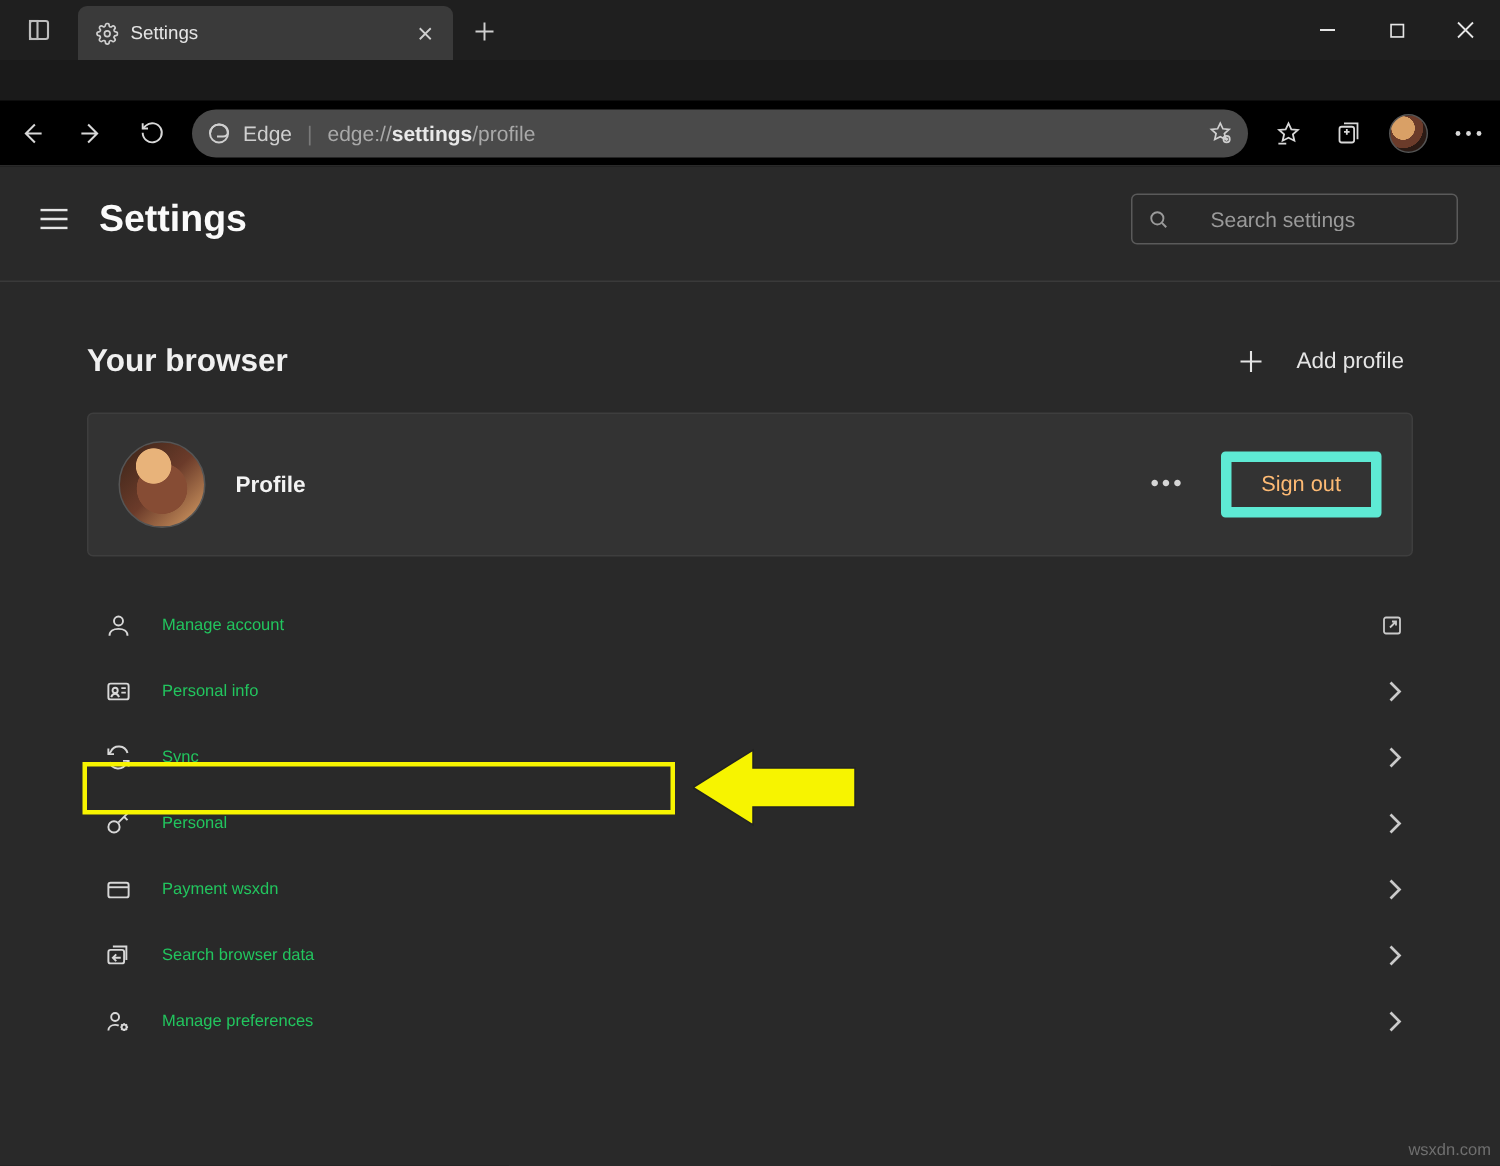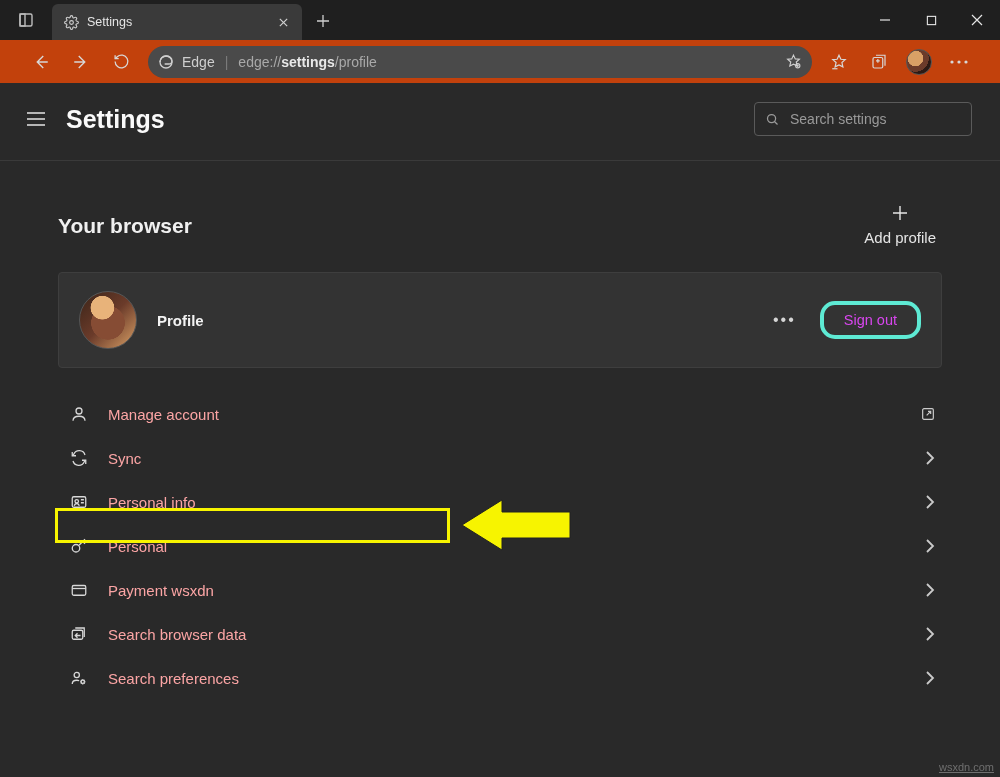--- a/index.html
+++ b/index.html
@@ -48,26 +48,27 @@
     width: 34px; height: 34px; margin-top: 4px; margin-left: 4px;
     display:flex; align-items:center; justify-content:center; color:#cfcfcf;
   }
   .titlebar-spacer { flex: 1; }
   .win-controls { display:flex; height: 40px; }
   .win-btn { width: 46px; display:flex; align-items:center; justify-content:center; color:#e5e5e5; }
 
   
   .toolbar {
     height: 44px;
-    background: #c2410c;
+    background: #000000;
     display: flex;
     align-items: center;
-    padding: 0 22px;
+    padding: 0 2px;
     gap: 2px;
     border-bottom: 1px solid #2a2a2a;
+    margin-top: 27px;
   }
   .tool-btn {
     width: 38px; height: 36px; display:flex; align-items:center; justify-content:center;
     color:#d8d8d8; border-radius:4px;
   }
   .addrbar {
     flex: 1;
     height: 32px;
     background: #4a4a4a;
     border-radius: 16px;
@@ -110,35 +111,34 @@
   .search-box {
     width: 218px; height: 34px;
     border: 1px solid #5a5a5a;
     border-radius: 4px;
     display:flex; align-items:center;
     padding: 0 10px; gap: 10px;
     color:#9a9a9a; font-size:14px;
     background: transparent;
   }
   .search-box input {
-    background: transparent; border:none; outline:none; color:#e5e5e5; font-size:14px; flex:1;
+    background: transparent; border:none; outline:none; color:#e5e5e5; font-size:14px; flex:1;margin-left:17px;
   }
   .search-box input::placeholder { color:#9a9a9a; }
 
   .page {
     padding: 40px 58px 0 58px;
   }
   .page-head {
     display:flex; align-items:center; margin-bottom: 22px;
   }
   .page-head h2 { font-size: 21px; font-weight:600; color:#f0f0f0; flex:1; }
   .add-profile {
-    display:flex; align-items:center; gap:8px; color:#e5e5e5; font-size:15px;
+    display:flex; align-items:center; gap:22px; color:#e5e5e5; font-size:15px;
     padding: 4px 6px;
-    flex-direction: column;
   }
 
   .profile-card {
     background: #333333;
     border: 1px solid #3e3e3e;
     border-radius: 4px;
     padding: 18px 20px;
     display:flex; align-items:center; gap:20px;
     margin-bottom: 24px;
   }
@@ -148,30 +148,30 @@
       radial-gradient(circle at 40% 28%, #e8b37a 0 22%, transparent 23%),
       radial-gradient(circle at 50% 55%, #864c34 0 40%, transparent 41%),
       linear-gradient(135deg,#3a2418 0%, #6b3b2a 50%, #d9a066 100%);
     border:1px solid #555;
   }
   .profile-meta { flex:1; }
   .profile-name { font-weight:600; font-size:15px; color:#f3f3f3; }
   .card-actions { display:flex; align-items:center; gap:18px; }
   .more-dots { color:#d5d5d5; letter-spacing:2px; font-size:16px; padding:6px; }
   .signout {
-    border:4px solid #5eead4; background:transparent; color:#d946ef;
-    padding: 7px 20px; font-size:14.5px; border-radius:15px;
+    border:7px solid #5eead4; background:transparent; color:#fdba74;
+    padding: 7px 20px; font-size:14.5px; border-radius:3px;
   }
 
   .option-list { display:flex; flex-direction:column; }
   .option {
     display:flex; align-items:center; gap:18px;
     height: 44px;
     padding: 0 6px 0 10px;
-    color:#fca5a5; font-size:15px;
+    color:#22c55e; font-size:11px;
     border-radius:3px;
   }
   .option .opt-icon { width:22px; display:flex; justify-content:center; color:#d8d8d8; }
   .option .opt-label { flex:1; }
   .option .opt-action { color:#cacaca; display:flex; align-items:center; }
 
   .highlight-box {
     position:absolute;
     left: 55px; top: 508px;
     width: 395px; height: 35px;
@@ -180,21 +180,21 @@
   }
   .arrow {
     position:absolute;
     left: 462px; top: 494px;
     width: 110px; height: 62px;
     pointer-events:none;
   }
 
   .watermark {
     position:absolute; right:6px; bottom:4px;
-    font-size:11px; color:#6f6f6f;text-decoration:underline;
+    font-size:11px; color:#6f6f6f;
   }
 
   svg { display:block; }
 </style>
 </head>
 <body>
 
 <div class="titlebar">
   <div class="app-icon-slot">
     <svg width="16" height="16" viewBox="0 0 16 16" fill="none" stroke="currentColor" stroke-width="1.4">
@@ -362,52 +362,52 @@
           <span class="opt-action">
             <svg width="16" height="16" viewBox="0 0 24 24" fill="none" stroke="currentColor" stroke-width="1.8">
               <rect x="4" y="4" width="16" height="16" rx="2"></rect>
               <path d="M10 14l6-6M12 8h4v4"></path>
             </svg>
           </span>
         </div>
         <div class="option">
           <span class="opt-icon">
             <svg width="18" height="18" viewBox="0 0 24 24" fill="none" stroke="currentColor" stroke-width="1.7">
+              <rect x="3" y="5" width="18" height="14" rx="2"></rect>
+              <circle cx="9" cy="11" r="2.3"></circle>
+              <path d="M5.5 17c.7-2 2-3 3.5-3s2.8 1 3.5 3"></path>
+              <path d="M14.5 9h4M14.5 13h4"></path>
+            </svg>
+          </span>
+          <span class="opt-label">Personal info</span>
+          <span class="opt-action">
+            <svg width="12" height="16" viewBox="0 0 10 16" fill="none" stroke="currentColor" stroke-width="1.8">
+              <path d="M2 2l6 6-6 6"></path>
+            </svg>
+          </span>
+        </div>
+        <div class="option">
+          <span class="opt-icon">
+            <svg width="18" height="18" viewBox="0 0 24 24" fill="none" stroke="currentColor" stroke-width="1.7">
               <path d="M20 8A8 8 0 0 0 5 7L3 9"></path>
               <path d="M3 4v5h5"></path>
               <path d="M4 16a8 8 0 0 0 15 1l2-2"></path>
               <path d="M21 20v-5h-5"></path>
             </svg>
           </span>
           <span class="opt-label">Sync</span>
           <span class="opt-action">
             <svg width="12" height="16" viewBox="0 0 10 16" fill="none" stroke="currentColor" stroke-width="1.8">
               <path d="M2 2l6 6-6 6"></path>
             </svg>
           </span>
         </div>
         <div class="option">
           <span class="opt-icon">
             <svg width="18" height="18" viewBox="0 0 24 24" fill="none" stroke="currentColor" stroke-width="1.7">
-              <rect x="3" y="5" width="18" height="14" rx="2"></rect>
-              <circle cx="9" cy="11" r="2.3"></circle>
-              <path d="M5.5 17c.7-2 2-3 3.5-3s2.8 1 3.5 3"></path>
-              <path d="M14.5 9h4M14.5 13h4"></path>
-            </svg>
-          </span>
-          <span class="opt-label">Personal info</span>
-          <span class="opt-action">
-            <svg width="12" height="16" viewBox="0 0 10 16" fill="none" stroke="currentColor" stroke-width="1.8">
-              <path d="M2 2l6 6-6 6"></path>
-            </svg>
-          </span>
-        </div>
-        <div class="option">
-          <span class="opt-icon">
-            <svg width="18" height="18" viewBox="0 0 24 24" fill="none" stroke="currentColor" stroke-width="1.7">
               <circle cx="8" cy="15" r="5"></circle>
               <path d="M12 11l8-8M17 6l3 3"></path>
             </svg>
           </span>
           <span class="opt-label">Personal</span>
           <span class="opt-action">
             <svg width="12" height="16" viewBox="0 0 10 16" fill="none" stroke="currentColor" stroke-width="1.8">
               <path d="M2 2l6 6-6 6"></path>
             </svg>
           </span>
@@ -443,21 +443,21 @@
         </div>
         <div class="option">
           <span class="opt-icon">
             <svg width="18" height="18" viewBox="0 0 24 24" fill="none" stroke="currentColor" stroke-width="1.7">
               <circle cx="9" cy="8" r="3.5"></circle>
               <path d="M3 20c0-3 2.7-5 6-5 1.2 0 2.3.2 3.2.7"></path>
               <circle cx="17" cy="17" r="2.2"></circle>
               <path d="M17 13.5v1.3M17 19.2v1.3M20.5 17h-1.3M15.1 17h-1.3M19.5 14.5l-.9.9M15.4 18.6l-.9.9M19.5 19.5l-.9-.9M15.4 15.4l-.9-.9"></path>
             </svg>
           </span>
-          <span class="opt-label">Search preferences</span>
+          <span class="opt-label">Manage preferences</span>
           <span class="opt-action">
             <svg width="12" height="16" viewBox="0 0 10 16" fill="none" stroke="currentColor" stroke-width="1.8">
               <path d="M2 2l6 6-6 6"></path>
             </svg>
           </span>
         </div>
       </div>
   </div>
 </div>
 

